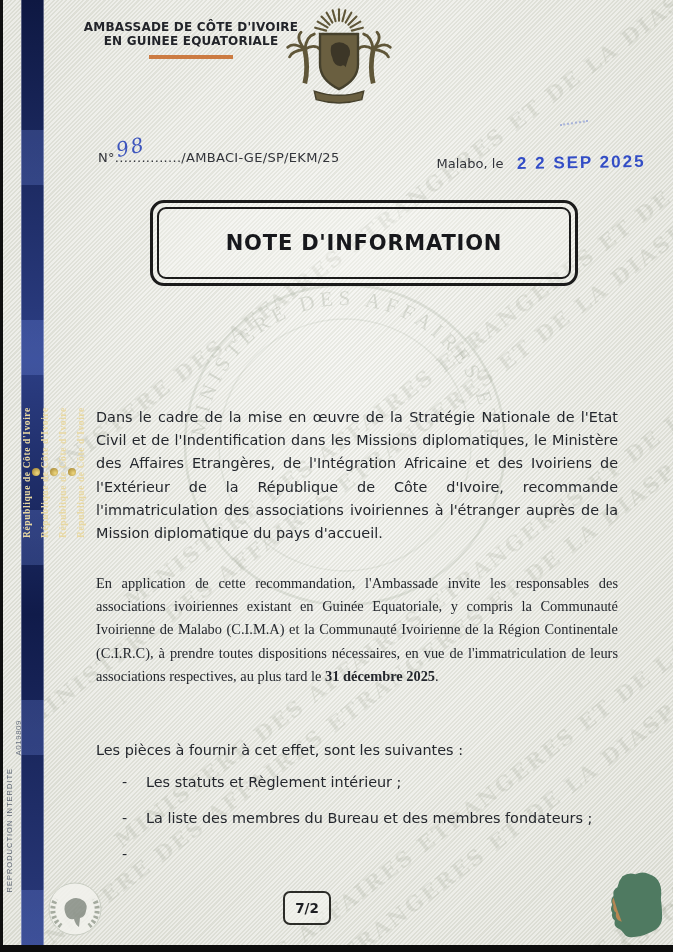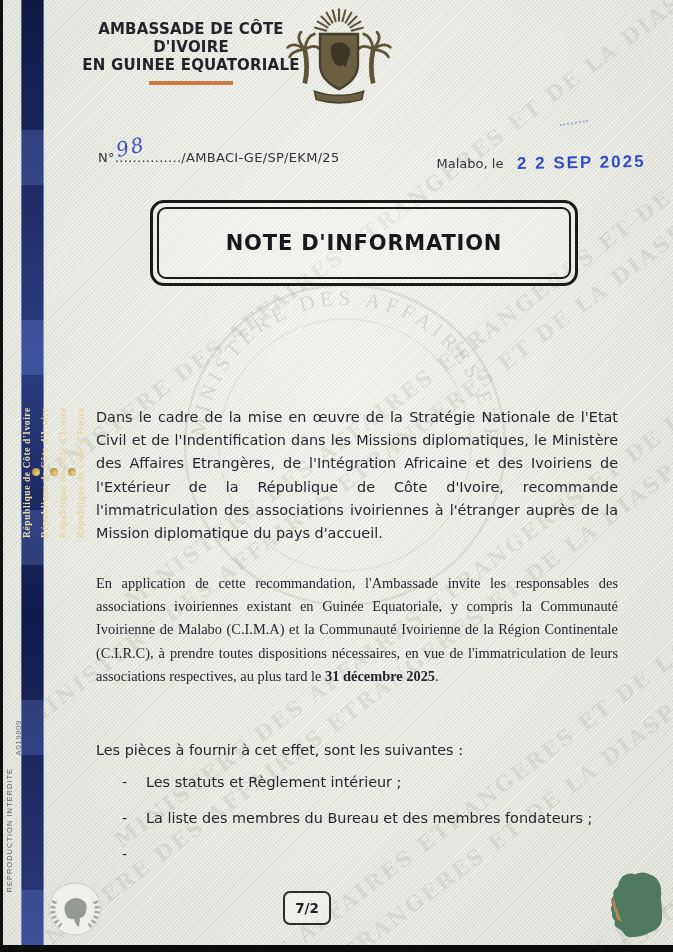--- a/index.html
+++ b/index.html
@@ -33,21 +33,21 @@
     letter-spacing:.6px;color:#e8d8a2;white-space:nowrap;}
   .strip-dot{width:8px;height:8px;border-radius:50%;background:radial-gradient(circle at 35% 35%,#eed77f,#9c7c2a);flex:none;}
 
   .vtext{position:absolute;writing-mode:vertical-rl;transform:rotate(180deg);z-index:3;
     color:#5b6472;font-family:"Liberation Sans",sans-serif;white-space:nowrap;}
   .repro{left:5px;top:768px;font-size:7.5px;letter-spacing:1px;}
   .serial{left:14px;top:720px;font-size:8px;letter-spacing:.5px;color:#6a7280;}
 
   
   .embassy{position:absolute;left:70px;top:20px;width:242px;text-align:center;z-index:3;}
-  .embassy .l1,.embassy .l2{font-weight:bold;font-size:15px;color:#22242a;letter-spacing:.2px;text-align:center;}
+  .embassy .l1,.embassy .l2{font-weight:bold;font-size:12px;color:#22242a;letter-spacing:.2px;text-align:center;}
   .embassy .bar{width:84px;height:3.5px;background:#cc7b42;margin:7px auto 0;}
 
   .arms{position:absolute;left:282px;top:4px;z-index:3;}
 
   .republic{position:absolute;left:468px;top:14px;width:204px;text-align:center;z-index:3;
     font-family:"Liberation Serif",serif;}
   .republic .r1{font-weight:bold;font-size:13px;color:#3c3e42;letter-spacing:.3px;}
   .republic .r2{font-size:11.5px;color:#4a4c50;margin-top:1px;}
   .flag{display:flex;justify-content:center;gap:3px;margin-top:6px;}
   .flag span{width:44px;height:9px;display:block;}

